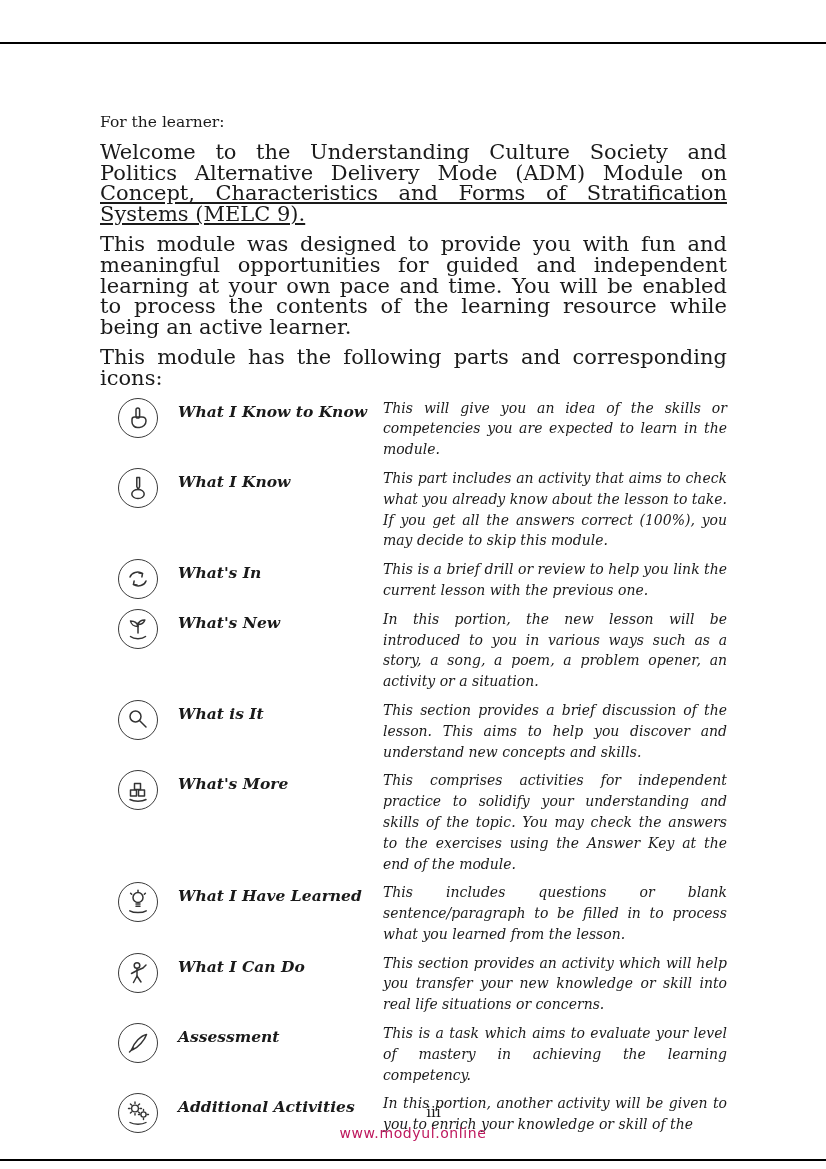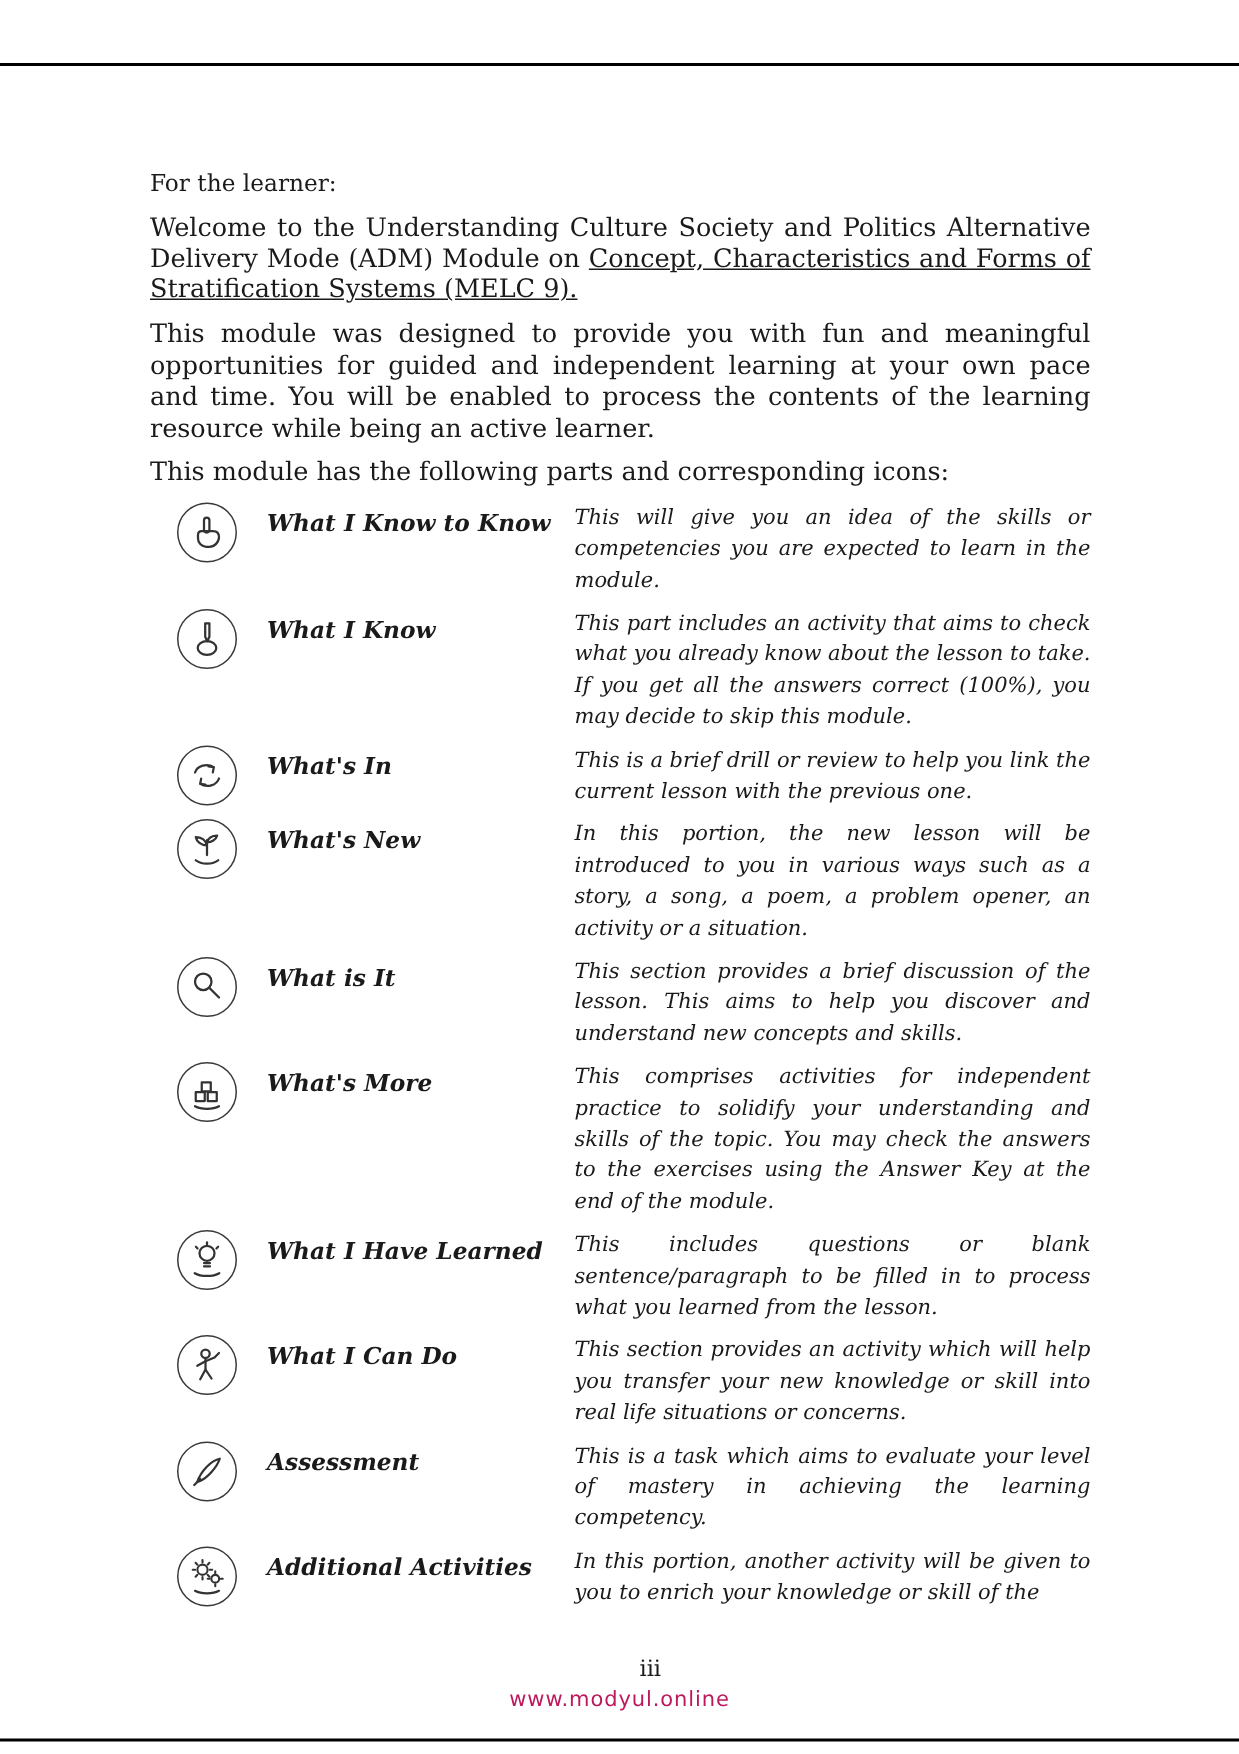--- a/index.html
+++ b/index.html
@@ -6,21 +6,21 @@
   html,body { background:#ffffff; }
   .page {
     position:relative; width:826px; height:1169px; background:#fff;
     font-family:"DejaVu Serif","Liberation Serif",serif; color:#1a1a1a;
     overflow:hidden; margin:12px auto;
   }
   .rule { position:absolute; left:0; width:100%; height:2px; background:#000; }
   .rule-top { top:30px; }
   .rule-bottom { top:1147px; }
   .content { position:absolute; top:100px; left:100px; width:627px; }
-  .para { font-size:17px; line-height:20.8px; text-align:justify; margin-bottom:9px; }
+  .para { font-size:21px; line-height:20.8px; text-align:justify; margin-bottom:9px; }
   .intro-heading { font-size:15.5px; line-height:20.8px; margin-bottom:9px; font-weight:normal; }
   .u { text-decoration:underline; }
   .parts { margin-top:8px; }
   .part-row { display:flex; align-items:flex-start; margin-bottom:8px; }
   .icon-col { flex:0 0 78px; width:78px; padding-left:18px; }
   .icon-circle {
     width:40px; height:40px; border:1.6px solid #3a3a3a; border-radius:50%;
     display:flex; align-items:center; justify-content:center; background:#fff;
   }
   .icon-circle svg { display:block; }

